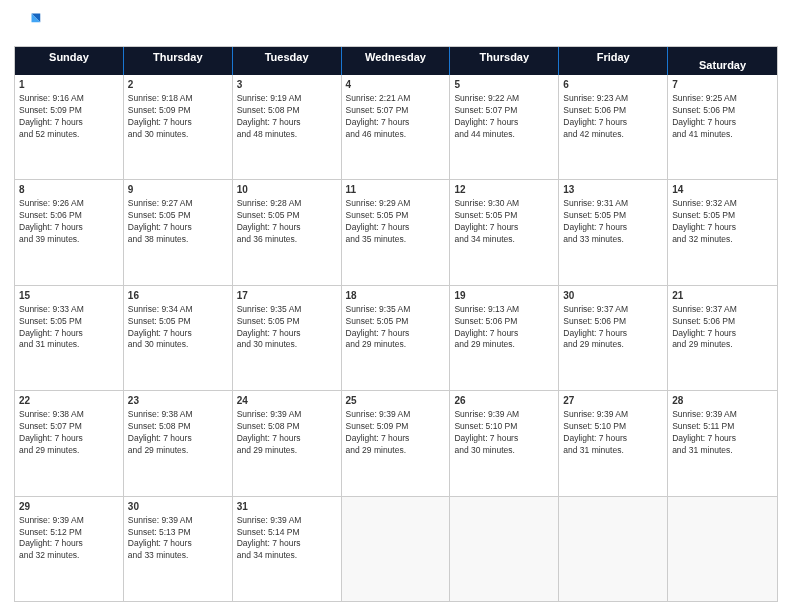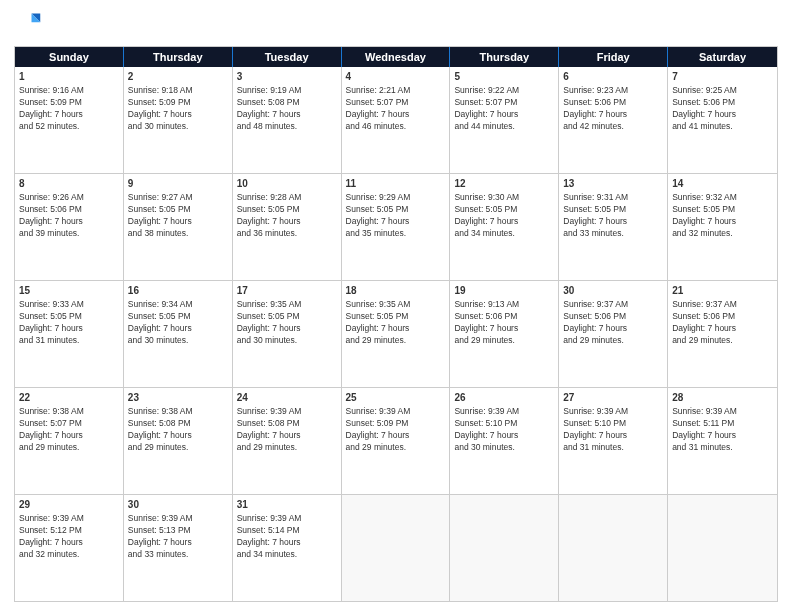--- a/index.html
+++ b/index.html
@@ -71,21 +71,21 @@
       background: #0f172a;
     }
     .cal-header-cell {
       color: #fff;
       font-size: 11px;
       font-weight: bold;
       text-align: center;
       padding: 4px 2px;
       border-right: 1px solid #1976d2;
     }
-    .cal-header-cell:last-child { border-right: none; }
+    .cal-header-cell:last-child { border-right: none; margin-top: 8px; }
     .cal-body {
       flex: 1;
       display: flex;
       flex-direction: column;
     }
     .cal-row {
       display: grid;
       grid-template-columns: repeat(7, 1fr);
       flex: 1;
       border-bottom: 1px solid #ccc;

